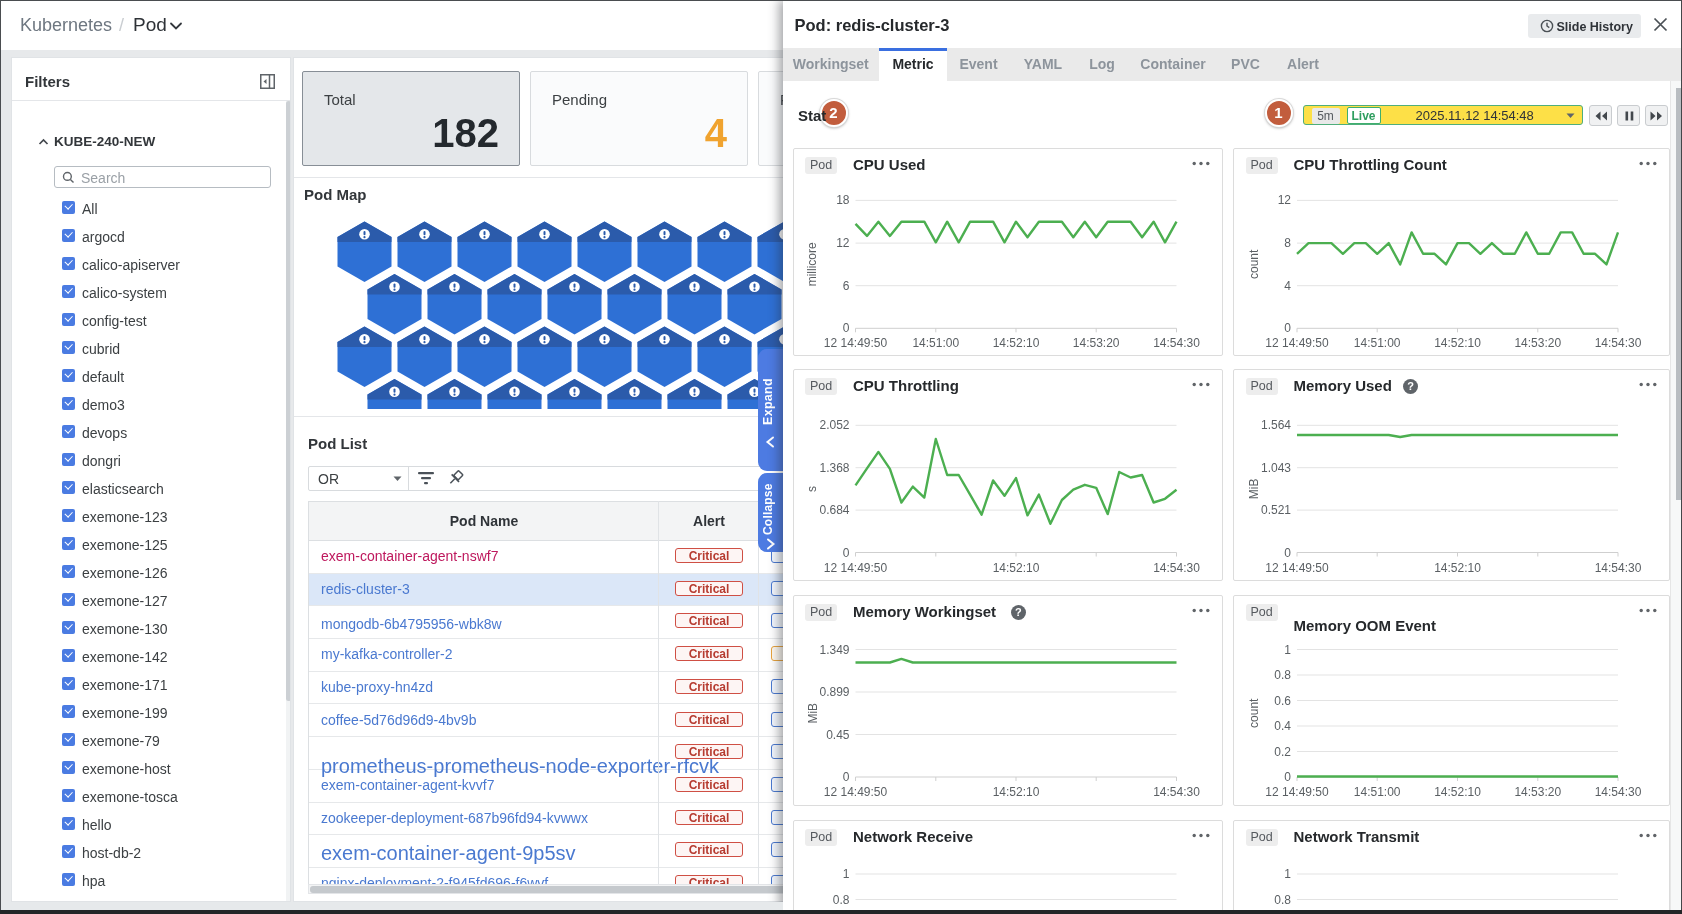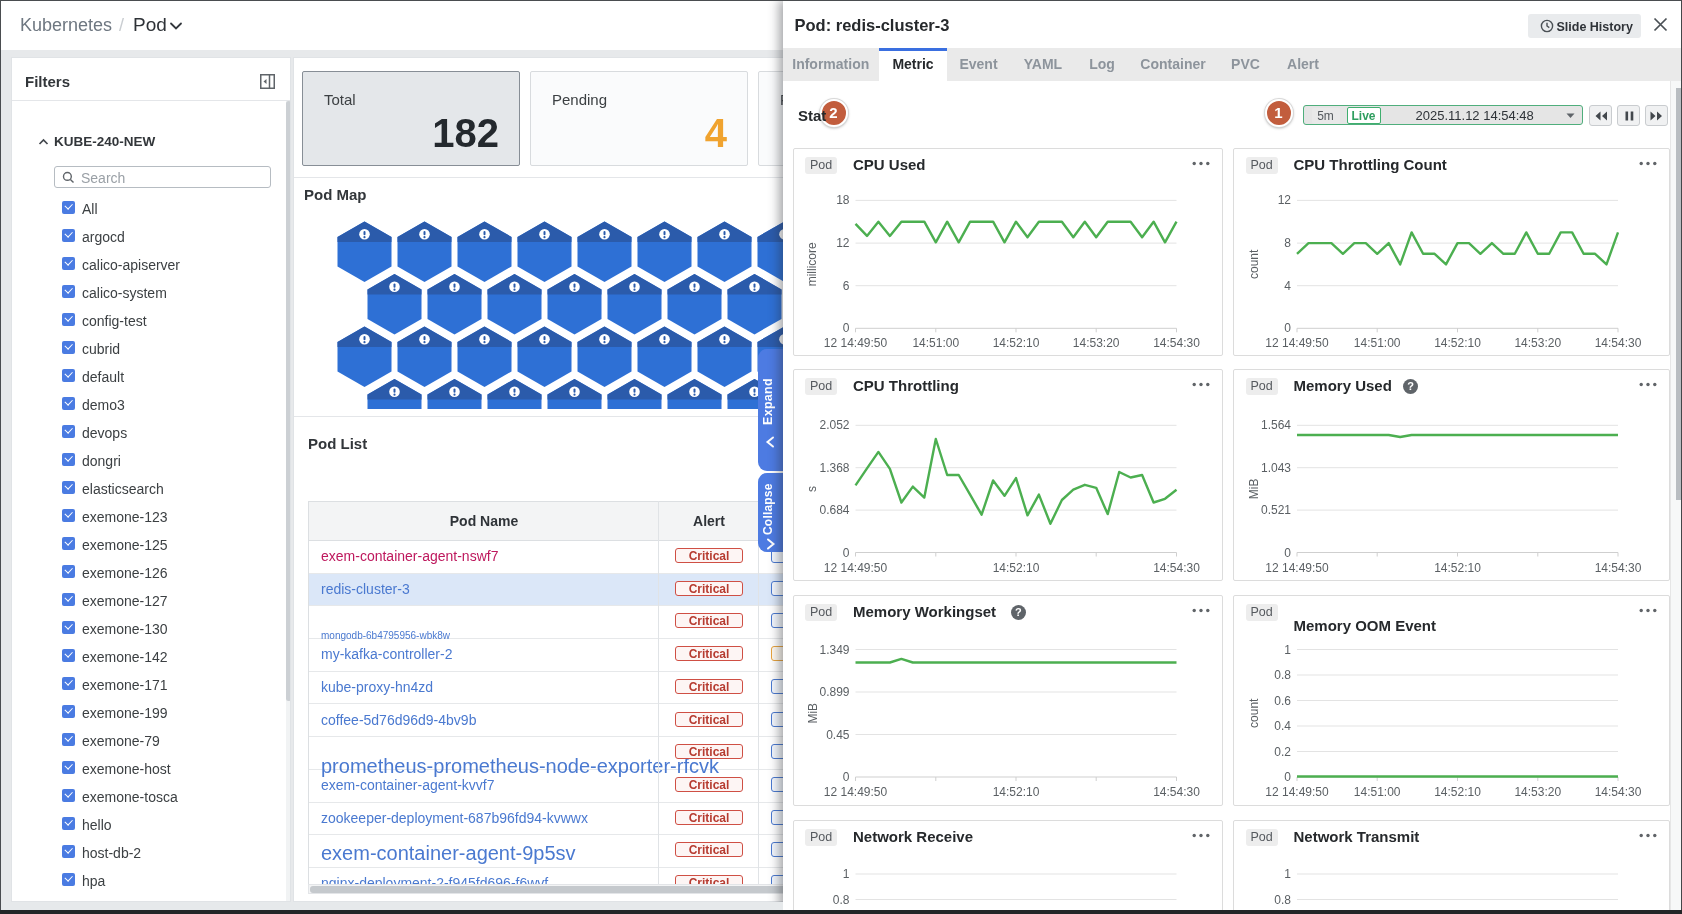--- a/index.html
+++ b/index.html
@@ -208,38 +208,58 @@
         <use href="#hexpod" x="313.5" y="201.9"></use>
         <use href="#hexpod" x="373.5" y="201.9"></use>
         <use href="#hexpod" x="433.5" y="201.9"></use>
         <use href="#hexpod" x="493.5" y="201.9"></use>
     </svg>
   </div>
   <div class="abs" style="left:0;top:358px;width:500px;height:1px;background:#e4e6e9"></div>
 
   <div class="abs" style="left:0;top:358px;width:500px;height:486px">
     <span class="abs" style="left:14.5px;top:19px;font-size:15px;font-weight:bold;color:#32363a">Pod List</span>
+    <div class="abs" style="left:14.5px;top:49.5px;width:485px;height:25px;border:1px solid #d8dbde;border-radius:2px">
+      <div class="abs" style="left:0;top:0;width:100px;height:23px;border-right:1px solid #d8dbde">
+        <span class="abs" style="left:9px;top:4px;font-size:14px;color:#3c4043">OR</span>
+        <svg class="abs" style="left:84px;top:9px" width="9" height="6" viewBox="0 0 9 6">
+            <path d="M0.5 0.5 L4.5 5 L8.5 0.5 Z" fill="#5f6469"></path>
+          </svg>
+      </div>
+      <svg class="abs" style="left:108px;top:5px" width="18" height="13" viewBox="0 0 18 13">
+        <rect x="1" y="0" width="16" height="2.2" rx="1" fill="#4a5158"></rect>
+        <rect x="4" y="5" width="10" height="2.2" rx="1" fill="#4a5158"></rect>
+        <rect x="7" y="10" width="4" height="2.2" rx="1" fill="#4a5158"></rect>
+      </svg>
+      <svg class="abs" style="left:138px;top:3px" width="18" height="18" viewBox="0 0 18 18">
+        <g transform="rotate(45 9 7.5)" fill="none" stroke="#4a5158" stroke-width="1.5">
+          <rect x="5.8" y="0.8" width="6.4" height="6.9" rx="1"></rect>
+          <line x1="3.8" y1="8.4" x2="14.2" y2="8.4" stroke-width="1.7"></line>
+          <line x1="9" y1="9.2" x2="9" y2="15.5"></line>
+        </g>
+      </svg>
+    </div>
 
     <div class="abs" style="left:14.5px;top:85px;width:500px;height:393px;overflow:hidden">
       <div class="abs" style="left:0;top:0;width:500px;height:40px;background:#f3f4f5;border:1px solid #dcdfe2;border-bottom:1px solid #dcdfe2">
         <span class="abs" style="left:0;top:11px;width:350px;text-align:center;font-size:14px;font-weight:bold;color:#2f3338">Pod Name</span>
         <span class="abs" style="left:350px;top:11px;width:100px;text-align:center;font-size:14px;font-weight:bold;color:#2f3338">Alert</span>
       </div>
       <div style="position:absolute;left:0;top:40.0px;width:500px;height:32.7px;border-bottom:1px solid #e6e8ea;box-sizing:border-box">
           <span style="position:absolute;left:13px;top:7px;font-size:14px;color:#be185d">exem-container-agent-nswf7</span>
           <span style="position:absolute;left:367px;top:7px;width:68px;height:15px;border:1px solid #cf4f44;border-radius:3px;background:#fdf5f4;color:#b63b30;font-size:12px;font-weight:bold;text-align:center;line-height:15.5px">Critical</span>
           <span style="position:absolute;left:463px;top:7px;width:60px;height:15px;border:1px solid #4a79d0;background:#f4f8fe;border-radius:3px"></span>
         </div>
         <div style="position:absolute;left:0;top:72.7px;width:500px;height:32.7px;background:#dbe7f8;border-bottom:1px solid #e6e8ea;box-sizing:border-box">
           <span style="position:absolute;left:13px;top:7px;font-size:14px;color:#4a79d0">redis-cluster-3</span>
           <span style="position:absolute;left:367px;top:7px;width:68px;height:15px;border:1px solid #cf4f44;border-radius:3px;background:#fdf5f4;color:#b63b30;font-size:12px;font-weight:bold;text-align:center;line-height:15.5px">Critical</span>
           <span style="position:absolute;left:463px;top:7px;width:60px;height:15px;border:1px solid #4a79d0;background:#f4f8fe;border-radius:3px"></span>
         </div>
         <div style="position:absolute;left:0;top:105.4px;width:500px;height:32.7px;border-bottom:1px solid #e6e8ea;box-sizing:border-box">
-          <span style="position:absolute;left:13px;top:24px;font-size:10px;color:#4a79d0">mongodb-6b4795956-wbk8w</span>
+          <span style="position:absolute;left:13px;top:10px;font-size:14px;color:#4a79d0">mongodb-6b4795956-wbk8w</span>
           <span style="position:absolute;left:367px;top:7px;width:68px;height:15px;border:1px solid #cf4f44;border-radius:3px;background:#fdf5f4;color:#b63b30;font-size:12px;font-weight:bold;text-align:center;line-height:15.5px">Critical</span>
           <span style="position:absolute;left:463px;top:7px;width:60px;height:15px;border:1px solid #4a79d0;background:#f4f8fe;border-radius:3px"></span>
         </div>
         <div style="position:absolute;left:0;top:138.1px;width:500px;height:32.7px;border-bottom:1px solid #e6e8ea;box-sizing:border-box">
           <span style="position:absolute;left:13px;top:7px;font-size:14px;color:#4a79d0">my-kafka-controller-2</span>
           <span style="position:absolute;left:367px;top:7px;width:68px;height:15px;border:1px solid #cf4f44;border-radius:3px;background:#fdf5f4;color:#b63b30;font-size:12px;font-weight:bold;text-align:center;line-height:15.5px">Critical</span>
           <span style="position:absolute;left:463px;top:7px;width:60px;height:15px;border:1px solid #e8a33d;background:#fffaf1;border-radius:3px"></span>
         </div>
         <div style="position:absolute;left:0;top:170.8px;width:500px;height:32.7px;border-bottom:1px solid #e6e8ea;box-sizing:border-box">
           <span style="position:absolute;left:13px;top:7px;font-size:14px;color:#4a79d0">kube-proxy-hn4zd</span>
@@ -311,41 +331,41 @@
       <circle cx="7" cy="7" r="5.6" fill="none" stroke="#4a5055" stroke-width="1.4"></circle>
       <path d="M7 3.8 L7 7 L9.3 8.6" fill="none" stroke="#4a5055" stroke-width="1.4"></path>
     </svg>
     <span class="abs" style="left:29px;top:5.5px;font-size:12.5px;font-weight:bold;color:#2f3338;white-space:nowrap">Slide History</span>
   </div>
   <svg class="abs" style="left:870px;top:17px" width="15" height="15" viewBox="0 0 15 15">
     <path d="M1.5 1.5 L13.5 13.5 M13.5 1.5 L1.5 13.5" stroke="#4a5055" stroke-width="1.7"></path>
   </svg>
 
   <div class="abs" style="left:0;top:48px;width:899.5px;height:33px;background:#eaeaea">
-    <span class="tab" style="left:0;width:96.5px">Information</span>
+    <span class="tab" style="left:0;width:96.5px">Workingset</span>
     <div class="abs" style="left:96.5px;top:0;width:68px;height:33px;background:#fff;border-top:3px solid #3a6fe0">
       <span class="tab" style="left:0;top:-3px;width:68px;color:#26292c">Metric</span>
     </div>
     <span class="tab" style="left:164.5px;width:63px">Event</span>
     <span class="tab" style="left:227.5px;width:66px">YAML</span>
     <span class="tab" style="left:293.5px;width:52px">Log</span>
     <span class="tab" style="left:345.5px;width:90px">Container</span>
     <span class="tab" style="left:435.5px;width:55px">PVC</span>
     <span class="tab" style="left:490.5px;width:60px">Alert</span>
   </div>
 
   <span class="abs" style="left:15.5px;top:107px;font-size:15px;font-weight:bold;color:#26292c;z-index:5">Stat</span>
   <div class="abs" style="left:37px;top:99px;width:28px;height:28px;border-radius:50%;background:#c25d3d;
        border:2.5px solid #fff;box-shadow:0 0 0 1px #d8d8d8,0 1px 3px rgba(0,0,0,.35);color:#fff;font-size:15px;
        font-weight:bold;text-align:center;line-height:23.5px">2</div>
   <div class="abs" style="left:482px;top:99px;width:28px;height:28px;border-radius:50%;background:#c25d3d;
        border:2.5px solid #fff;box-shadow:0 0 0 1px #d8d8d8,0 1px 3px rgba(0,0,0,.35);color:#fff;font-size:15px;
        font-weight:bold;text-align:center;line-height:23.5px">1</div>
 
-  <div class="abs" style="left:520px;top:104.5px;width:280px;height:20.5px;border:1.5px solid #4fae7c;border-radius:3px;background:#e5e5e5">
+  <div class="abs" style="left:520px;top:104.5px;width:280px;height:20.5px;border:1.5px solid #4fae7c;border-radius:3px;background:#fde047">
     <span class="abs" style="left:8px;top:2px;width:28px;height:16px;background:#e9e9e9;border-radius:2px;
           font-size:12px;color:#55595e;text-align:center;line-height:16px">5m</span>
     <span class="abs" style="left:43px;top:1px;width:34px;height:17px;background:#fff;border:1px solid #3fae6e;border-radius:2px;
           font-size:12px;font-weight:bold;color:#2f9e5f;text-align:center;line-height:16px">Live</span>
     <span class="abs" style="left:112px;top:2.5px;font-size:13px;color:#2f3338">2025.11.12 14:54:48</span>
     <svg class="abs" style="left:262px;top:7px" width="9" height="6" viewBox="0 0 9 6">
         <path d="M0.5 0.5 L4.5 5 L8.5 0.5 Z" fill="#5f6469"></path>
       </svg>
   </div>
   <div class="abs" style="left:806.5px;top:104.5px;width:23px;height:21.5px;background:#f0f1f2;border:1px solid #c9cccf;border-radius:3px">

